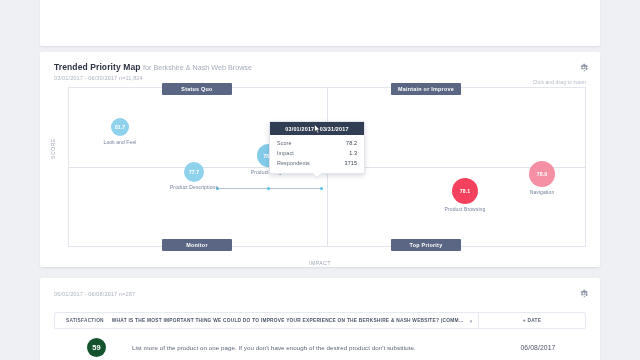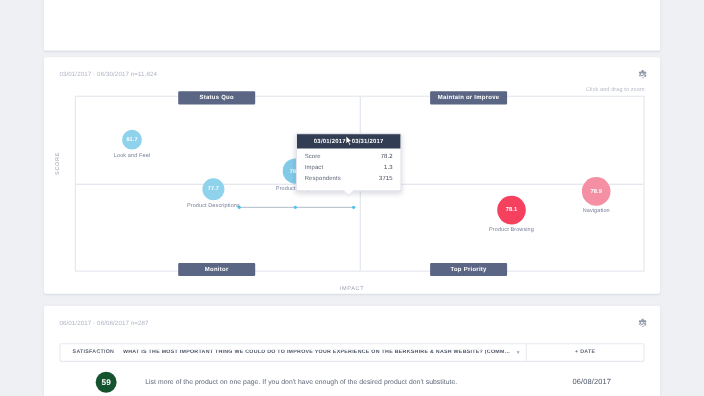--- a/index.html
+++ b/index.html
@@ -173,20 +173,24 @@
       
 
       
 
       
     </div>
   </div>
 
   <div class="card" id="chart-card">
     <div class="card-head">
+      <div class="card-title">
+        <span>Trended Priority Map</span>
+        <span class="sub">for Berkshire &amp; Nash Web Browse</span>
+      </div>
       <div class="card-sub">03/01/2017 - 06/30/2017  n=11,824</div>
       <div class="gear">
         <svg width="11" height="11" viewBox="0 0 20 20">
           <path fill="#8f96a6" d="M10 6.6a3.4 3.4 0 100 6.8 3.4 3.4 0 000-6.8zm0 5.2a1.8 1.8 0 110-3.6 1.8 1.8 0 010 3.6z"></path>
           <path fill="#8f96a6" d="M17.3 11.5l-1.3-.8c.1-.5.1-1 0-1.5l1.3-.8c.3-.2.4-.5.3-.8l-1-1.8c-.2-.3-.5-.4-.8-.3l-1.4.5c-.4-.3-.8-.6-1.3-.8l-.2-1.5c0-.3-.3-.6-.6-.6h-2c-.3 0-.6.3-.6.6l-.2 1.5c-.5.2-.9.5-1.3.8l-1.4-.5c-.3-.1-.6 0-.8.3l-1 1.8c-.2.3-.1.6.2.8l1.3.8c-.1.5-.1 1 0 1.5l-1.3.8c-.3.2-.4.5-.2.8l1 1.8c.2.3.5.4.8.3l1.4-.5c.4.3.8.6 1.3.8l.2 1.5c0 .3.3.6.6.6h2c.3 0 .6-.3.6-.6l.2-1.5c.5-.2.9-.5 1.3-.8l1.4.5c.3.1.6 0 .8-.3l1-1.8c.2-.3.1-.6-.2-.8zm-2.8 2.9l-1.2-.4-.5.4c-.3.3-.7.5-1.1.6l-.6.2-.2 1.3h-1l-.2-1.3-.6-.2c-.4-.1-.8-.4-1.1-.6l-.5-.4-1.2.4-.5-.9 1.1-.7-.1-.6c-.1-.4-.1-.9 0-1.3l.1-.6-1.1-.7.5-.9 1.2.4.5-.4c.3-.3.7-.5 1.1-.6l.6-.2.2-1.3h1l.2 1.3.6.2c.4.1.8.4 1.1.6l.5.4 1.2-.4.5.9-1.1.7.1.6c.1.4.1.9 0 1.3l-.1.6 1.1.7-.5.9z"></path>
         </svg>
       </div>
       <div class="zoom-hint">Click and drag to zoom</div>
     </div>
 

